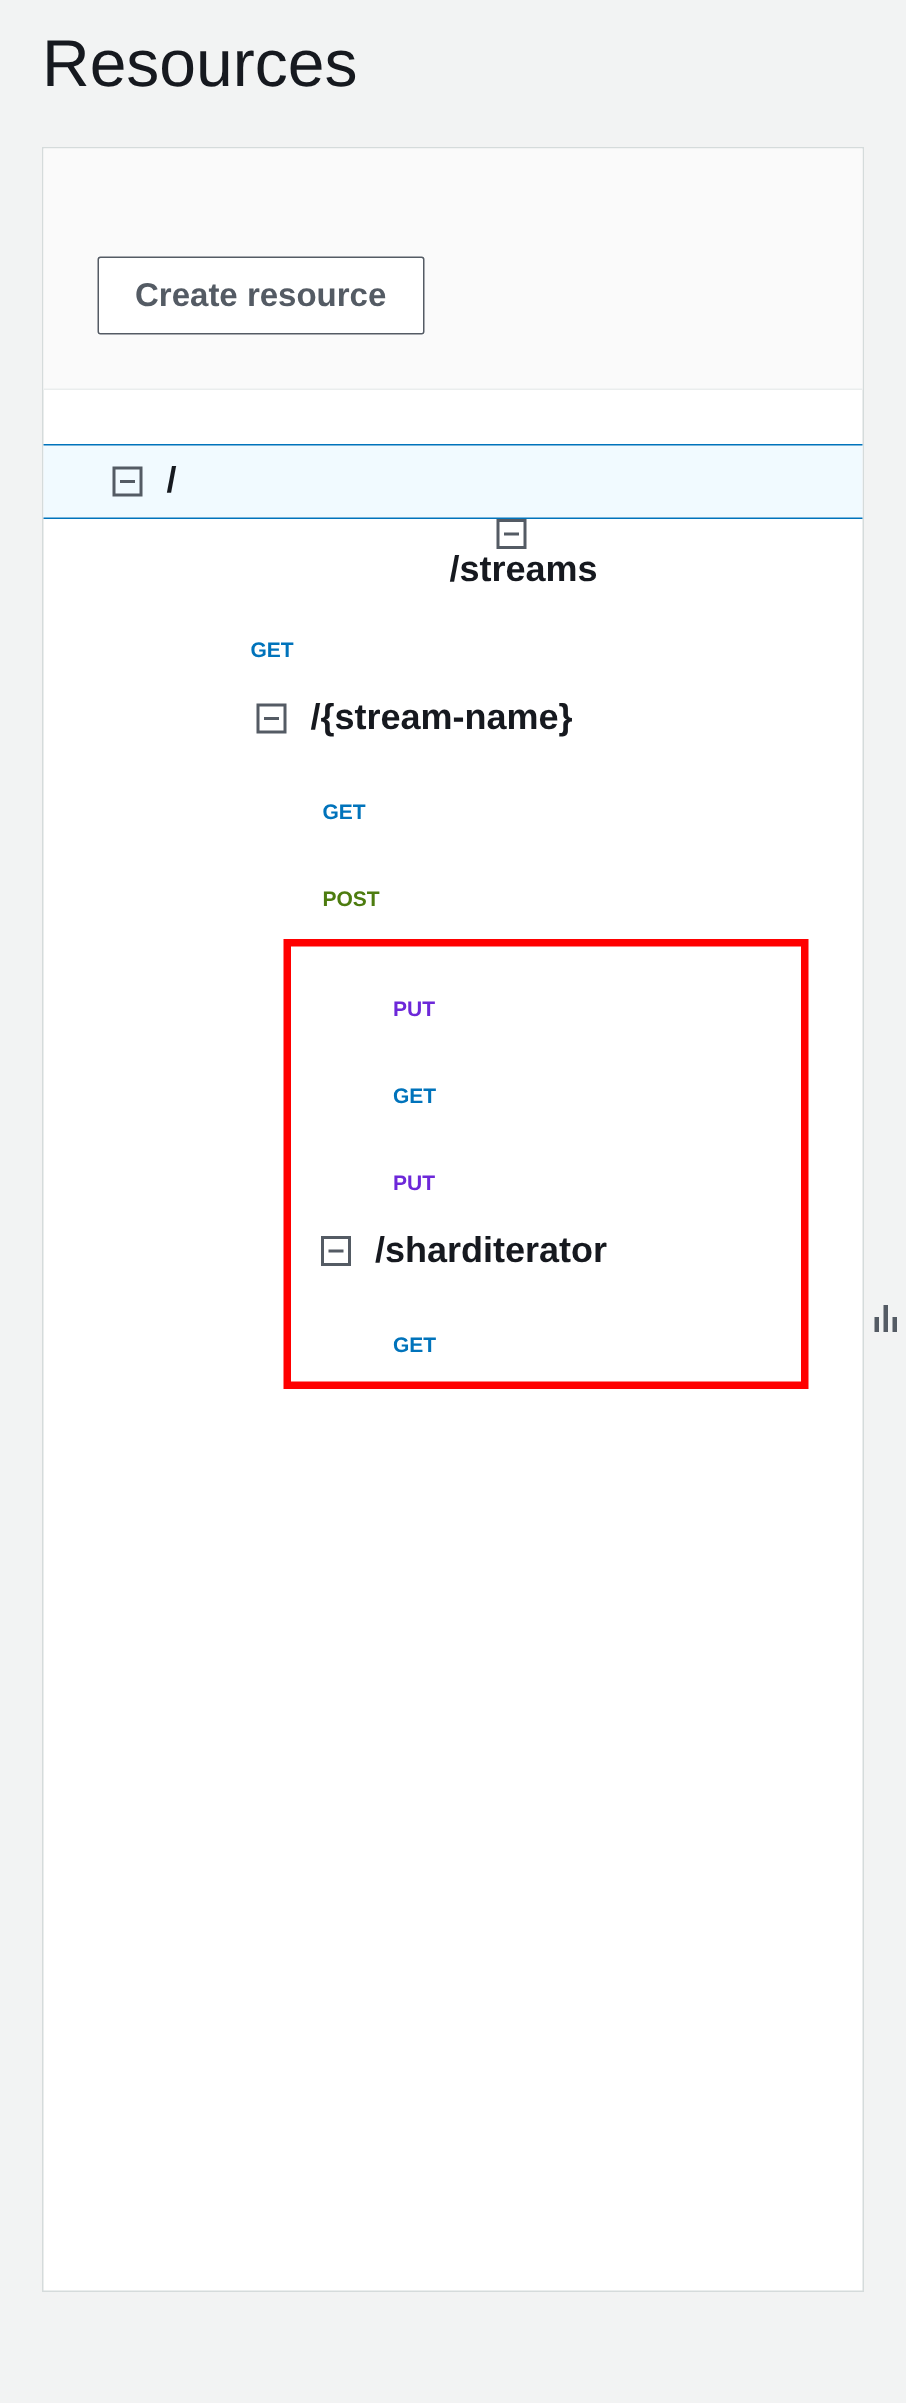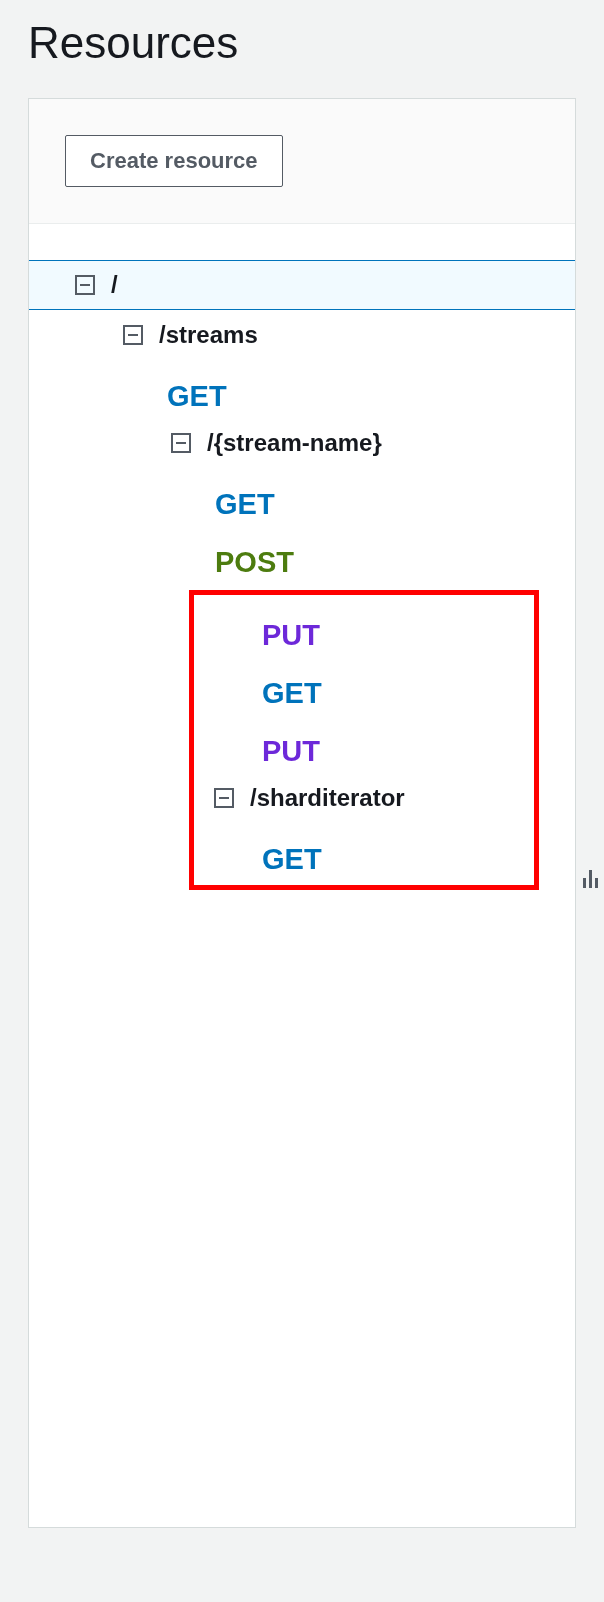--- a/index.html
+++ b/index.html
@@ -32,20 +32,21 @@
     }
     .create-button {
       background-color: #ffffff;
       border: 1px solid #545b64;
       color: #545b64;
       font-size: 22px;
       font-weight: 700;
       padding: 12px 24px;
       cursor: pointer;
       border-radius: 2px;
+      margin-top: 36px;
     }
     .tree-container {
       padding-top: 36px;
     }
     .tree-row {
       display: flex;
       align-items: center;
       height: 50px;
       padding-left: 0;
     }
@@ -69,38 +70,38 @@
       width: 10px;
       height: 2px;
       background-color: #545b64;
     }
     .tree-label {
       font-size: 24px;
       font-weight: 700;
       color: #16191f;
     }
     .method-label {
-      font-size: 29px;
+      font-size: 14px;
       font-weight: 700;
       margin-top: 15px;
     }
     .method-get {
       color: #0073bb;
     }
     .method-delete {
       color: #d13212;
     }
     .method-post {
       color: #4d7c0f;
     }
     .method-put {
       color: #6d28d9;
     }
     .indent-1 { padding-left: 46px; }
-    .indent-2 { padding-left: 94px; }
+    .indent-2 { padding-left: 94px; flex-direction: column; }
     .indent-3 { padding-left: 138px; }
     .indent-3b { padding-left: 142px; }
     .indent-4 { padding-left: 186px; }
     .method-row {
       height: 58px;
     }
     .highlight-box {
       border: 5px solid #ff0000;
       margin-top: 6px;
       margin-bottom: 6px;

